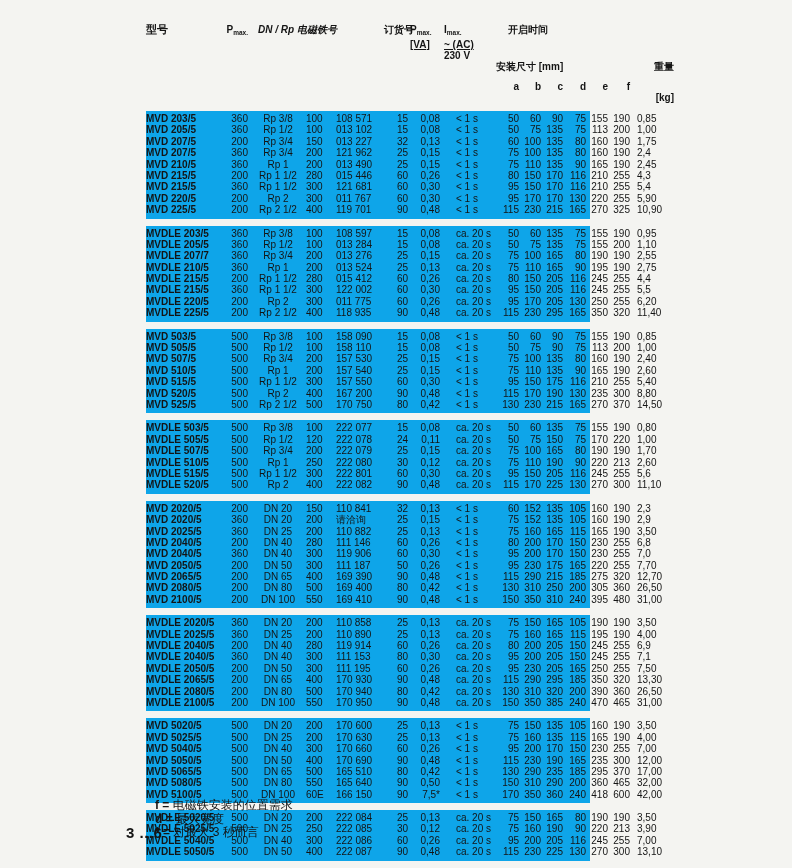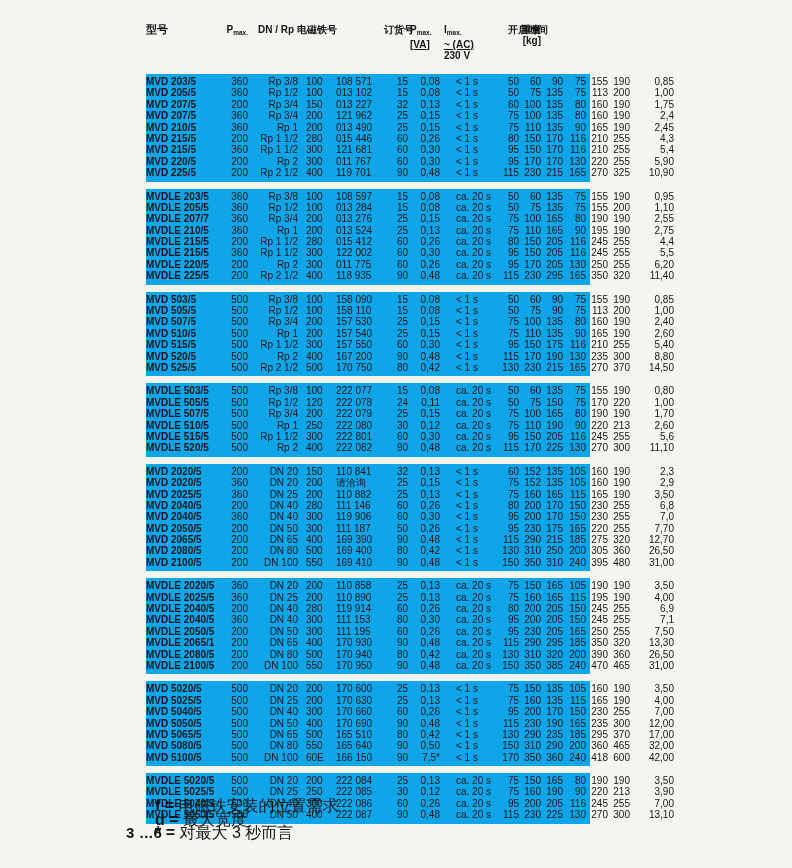--- a/index.html
+++ b/index.html
@@ -18,60 +18,60 @@
   }
   
   .thead{
     display:grid;grid-template-columns:var(--cols);
     font-weight:bold;font-size:10px;line-height:11px;
     margin-bottom:8px;min-height:42px;align-items:start;
   }
   .thead .h{display:flex;flex-direction:column;}
   .h-model{text-align:left;font-size:11px;}
   .h-pmax{text-align:right;}
-  .h-dnrp{grid-column:3 / span 2;text-align:left;padding-left:10px;white-space:nowrap;}
+  .h-dnrp{grid-column:3 / span 2;text-align:left;padding-left:10px;white-space:nowrap;font-style:italic;}
   .h-order{text-align:left;padding-left:4px;white-space:nowrap;}
   .h-pva{text-align:left;padding-left:2px;}
   .h-imax{text-align:left;white-space:nowrap;}
   .h-time{text-align:left;padding-left:12px;white-space:nowrap;}
   .h-dims{grid-column:9 / span 6;text-align:left;white-space:nowrap;}
   .h-weight{text-align:right;}
   .dim-letters{
     display:grid;grid-template-columns:23px 22px 22px 23px 22px 22px;
     margin-top:9px;
   }
   .dim-letters span{text-align:right;}
   sub.mx{font-size:6.5px;vertical-align:-2px;letter-spacing:0;}
-  .h-weight .unit{}
+  .h-weight .unit{margin-top:20px;}
   .h-pva .unit,.h-imax .l2{margin-top:1px;text-decoration:underline;}
   
   .block{
     background:#0ea5e9;
     padding:2px 0 3px 0;
     margin-bottom:7px;
   }
   .trow{
     display:grid;grid-template-columns:var(--cols);
     height:11.4px;align-items:center;
     font-size:10px;line-height:11.4px;white-space:nowrap;
   }
   .cell{display:block;}
   .model{font-weight:bold;text-align:left;}
   .num{text-align:right;}
-  .dnrp{text-align:right;padding-left:10px;}
+  .dnrp{text-align:center;padding-left:10px;}
   .sol{text-align:left;padding-left:8px;}
   .order{text-align:left;padding-left:4px;}
   .imax{text-align:right;padding-right:4px;}
   .time{text-align:left;padding-left:12px;}
   .dim{text-align:right;}
-  .wt{text-align:right;margin-left:7px;}
+  .wt{margin-left:7px;}
   
   .footnotes{
     position:absolute;left:155px;top:799px;
-    font-size:16px;line-height:13.5px;
+    font-size:12px;line-height:13.5px;
   }
   .footnotes .k{font-weight:bold;}
   .page-num{
     position:absolute;left:126px;top:824px;
     font-size:15px;font-weight:bold;letter-spacing:0.5px;
   }
 </style>
 </head>
 <body>
 
@@ -98,20 +98,31 @@
         <span class="unit">[VA]</span>
       </div>
       <div class="h h-imax">
         <span><span>I</span><sub class="mx">max.</sub></span>
         <span class="l2">~ (AC)</span>
         <span>230 V</span>
       </div>
       <div class="h h-time">
         <span>开启时间</span>
       </div>
+      <div class="h h-dims">
+        <span>安装尺寸 [mm]</span>
+        <span class="dim-letters">
+          <span>a</span>
+          <span>b</span>
+          <span>c</span>
+          <span>d</span>
+          <span>e</span>
+          <span>f</span>
+        </span>
+      </div>
       <div class="h h-weight">
         <span>重量</span>
         <span class="unit">[kg]</span>
       </div>
     </div>
 
     <div id="blocks">
         <div class="block">
           <div class="trow">
             <span class="cell model">MVD 203/5</span>
@@ -865,21 +876,21 @@
             <span class="cell time">ca. 20 s</span>
             <span class="cell dim">95</span>
             <span class="cell dim">230</span>
             <span class="cell dim">205</span>
             <span class="cell dim">165</span>
             <span class="cell dim">250</span>
             <span class="cell dim">255</span>
             <span class="cell wt">7,50</span>
           </div>
           <div class="trow">
-            <span class="cell model">MVDLE 2065/1</span>
+            <span class="cell model">MVDLE 2065/5</span>
             <span class="cell num">200</span>
             <span class="cell dnrp">DN 65</span>
             <span class="cell sol">400</span>
             <span class="cell order">170 930</span>
             <span class="cell num">90</span>
             <span class="cell imax">0,48</span>
             <span class="cell time">ca. 20 s</span>
             <span class="cell dim">115</span>
             <span class="cell dim">290</span>
             <span class="cell dim">295</span>

